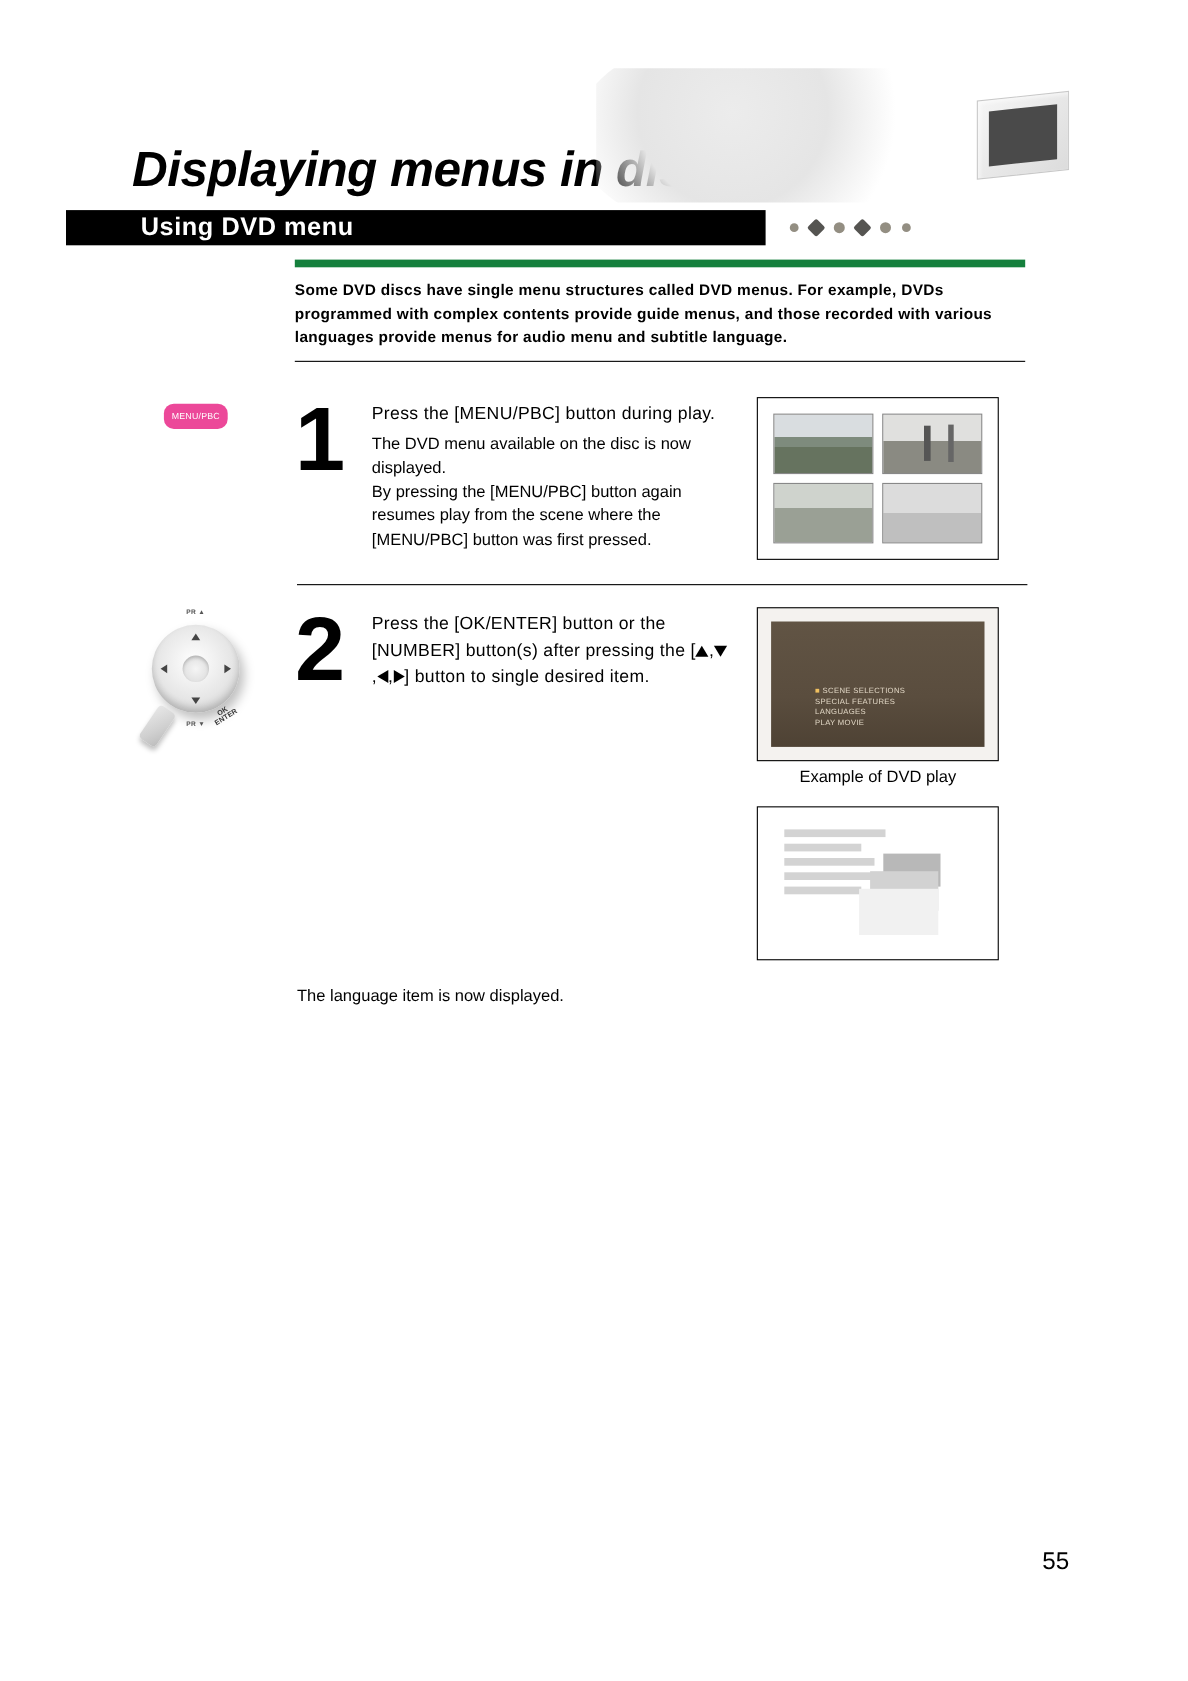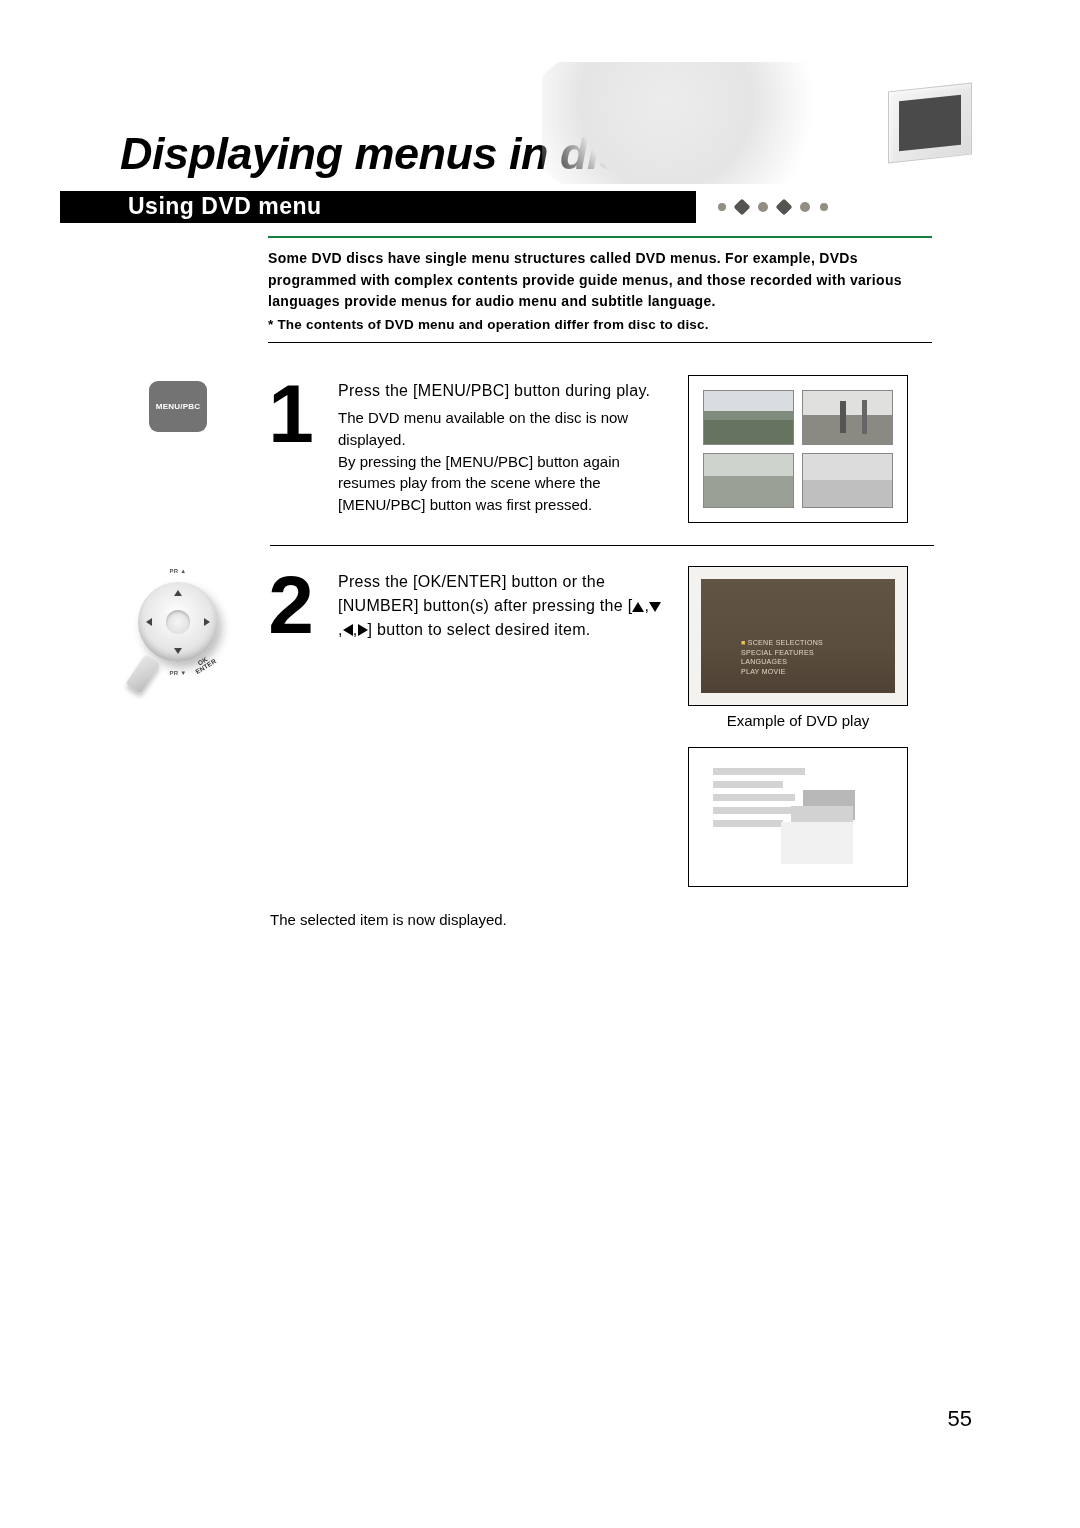--- a/index.html
+++ b/index.html
@@ -96,21 +96,21 @@
   .d1 { width: 8px; height: 8px; background:#938e82;}
   .d2 { width: 12px; height: 12px; transform:rotate(45deg); border-radius:2px; background:#555451;}
   .d3 { width: 10px; height: 10px; background:#938e82;}
   .d4 { width: 12px; height: 12px; transform:rotate(45deg); border-radius:2px; background:#555451;}
   .d5 { width: 10px; height: 10px; background:#938e82;}
   .d6 { width: 8px; height: 8px; background:#938e82;}
 
   .intro-box {
     margin: 12px 0 0 208px;
     width: 664px;
-    border-top: 2px solid #15803d;
+    border-top: 7px solid #15803d;
     border-bottom: 1px solid #000;
     padding: 10px 0;
   }
   .intro-text {
     font-size: 14px;
     font-weight: bold;
     line-height: 1.55;
     letter-spacing: 0.3px;
   }
   .intro-note {
@@ -137,25 +137,25 @@
   
   .left-icon {
     position: absolute;
     left: 0;
     top: 6px;
     width: 100px;
     text-align: center;
   }
   .btn-pill {
     display: inline-block;
-    background: #737373;
+    background: #ec4899;
     color: #fff;
     font-size: 8px;
-    font-weight: bold;
-    padding: 21px 7px;
+    font-weight: normal;
+    padding: 7px 7px;
     border-radius: 9px;
     letter-spacing: 0.2px;
   }
   .nav-pad {
     width: 80px;
     height: 80px;
     margin: 0 auto;
     background: radial-gradient(circle at 48% 42%, #fff 0%, #e6e6e6 55%, #cfcfcf 78%, #b9b9b9 100%);
     border-radius: 50%;
     box-shadow: 4px 6px 10px rgba(0,0,0,0.25), inset 0 -4px 6px rgba(0,0,0,0.15);
@@ -380,21 +380,20 @@
         <span class="dot d2"></span>
         <span class="dot d3"></span>
       <span class="dot d4"></span>
         <span class="dot d5"></span>
         <span class="dot d6"></span>
     </div>
   </div>
 
   <div class="intro-box">
     <div class="intro-text">Some DVD discs have single menu structures called DVD menus. For example, DVDs programmed with  complex contents provide guide menus, and those recorded with various languages provide menus for audio menu and subtitle language.</div>
-    <div class="intro-note">* The contents of DVD menu and operation differ from disc to disc.</div>
   </div>
 
   <div class="steps">
 
     <div class="step">
       <div class="left-icon">
         <span class="btn-pill">MENU/PBC</span>
       </div>
       <div class="step-body">
         <div class="big-number">1</div>
@@ -431,21 +430,21 @@
             <span>OK</span><br>
             <span>ENTER</span>
           </div>
         </div>
         <div class="tether"></div>
       </div>
       <div class="step-body">
         <div class="big-number">2</div>
         <div class="step-text">
           <div class="step-heading">
-            <span>Press the [OK/ENTER] button or the [NUMBER] button(s) after pressing the [</span><span class="arrow-tri at-up"></span>,<span class="arrow-tri at-down"></span>,<span class="arrow-tri at-left"></span>,<span class="arrow-tri at-right"></span><span>] button to select desired item.</span>
+            <span>Press the [OK/ENTER] button or the [NUMBER] button(s) after pressing the [</span><span class="arrow-tri at-up"></span>,<span class="arrow-tri at-down"></span>,<span class="arrow-tri at-left"></span>,<span class="arrow-tri at-right"></span><span>] button to single desired item.</span>
           </div>
         </div>
         <div class="illus">
           <div class="menu-box">
             <div class="menu-inner">
               <div class="menu-lines">
                 <span class="hl">■ </span><span>SCENE SELECTIONS</span><br>
                 <span>SPECIAL FEATURES</span><br>
                 <span>LANGUAGES</span><br>
                 <span>PLAY MOVIE</span>
@@ -465,18 +464,18 @@
             <div class="sel-stack">
               <div class="rect r1"></div>
               <div class="rect r2"></div>
               <div class="rect r3"></div>
             </div>
           </div>
         </div>
       </div>
     </div>
 
-    <div class="selected-text">The selected item is now displayed.</div>
+    <div class="selected-text">The language item is now displayed.</div>
 
   </div>
 
   <div class="page-number">55</div>
 </div>
 
 </body></html>

